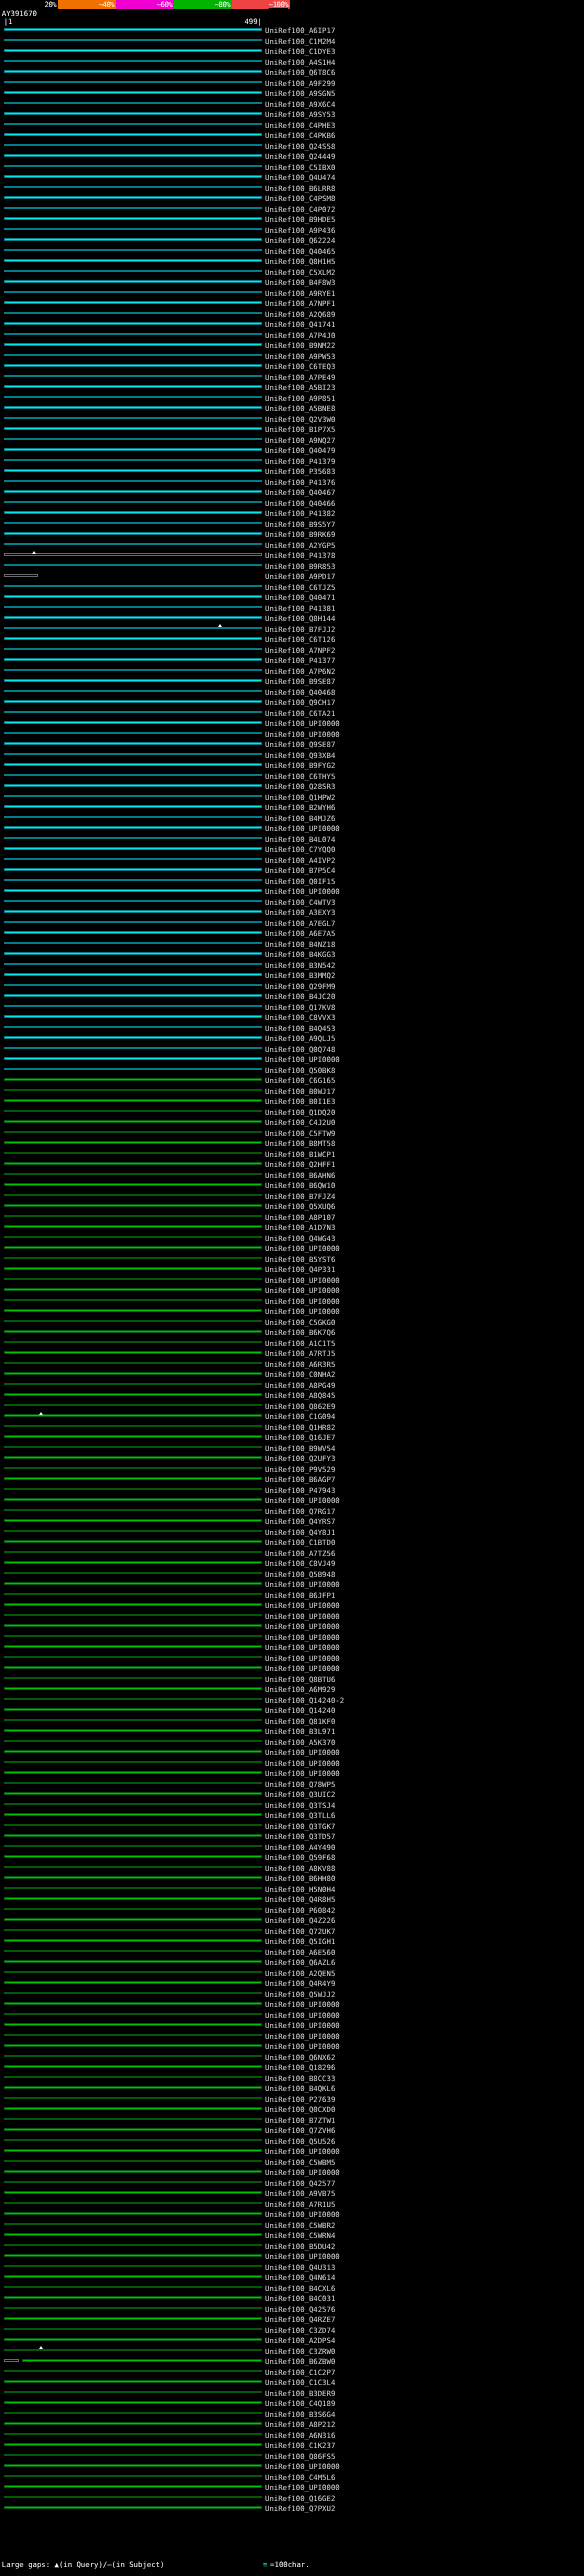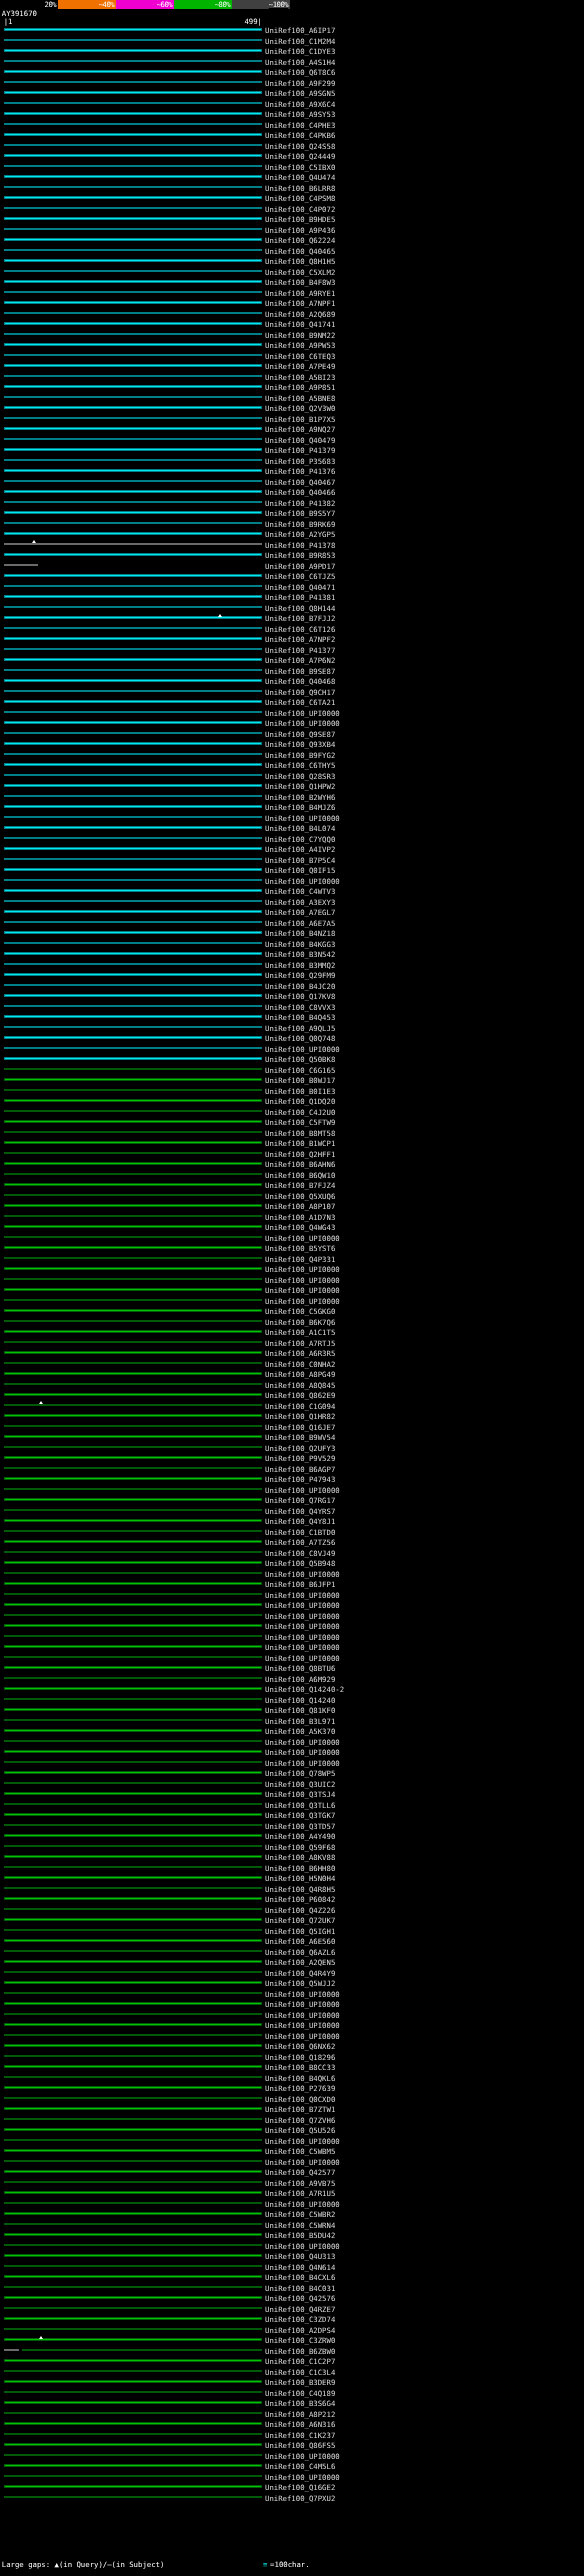--- a/index.html
+++ b/index.html
@@ -33,21 +33,21 @@
     </div>
     <div class="seg" style="background: rgb(240, 112, 0);">
       <span>~40%</span>
     </div>
     <div class="seg" style="background: rgb(240, 0, 208);">
       <span>~60%</span>
     </div>
     <div class="seg" style="background: rgb(0, 180, 0);">
       <span>~80%</span>
     </div>
-    <div class="seg" style="background: #404040; text-decoration: underline;">
+    <div class="seg" style="background: #ef4444; text-decoration: underline;">
       <span>~100%</span>
     </div>
   </div>
 
 <div class="qname">AY391670</div>
 
 <div class="ruler">
   <span class="rl">|1</span>
   <span class="rr">499|</span>
 </div>
@@ -224,20 +224,26 @@
     <div class="row">
       <div class="area">
         <div class="bar" style="left: 0%; width: 100%; background: rgb(0, 232, 240); border-color: rgb(0, 127, 136);"></div>
       </div>
       <span class="hlabel">UniRef100_Q41741</span>
     </div>
     <div class="row">
       <div class="area">
         <div class="bar" style="left: 0%; width: 100%; background: rgb(0, 232, 240); border-color: rgb(0, 127, 136);"></div>
       </div>
+      <span class="hlabel">UniRef100_A7P4J0</span>
+    </div>
+    <div class="row">
+      <div class="area">
+        <div class="bar" style="left: 0%; width: 100%; background: rgb(0, 232, 240); border-color: rgb(0, 127, 136);"></div>
+      </div>
       <span class="hlabel">UniRef100_B9NM22</span>
     </div>
     <div class="row">
       <div class="area">
         <div class="bar" style="left: 0%; width: 100%; background: rgb(0, 232, 240); border-color: rgb(0, 127, 136);"></div>
       </div>
       <span class="hlabel">UniRef100_A9PW53</span>
     </div>
     <div class="row">
       <div class="area">

